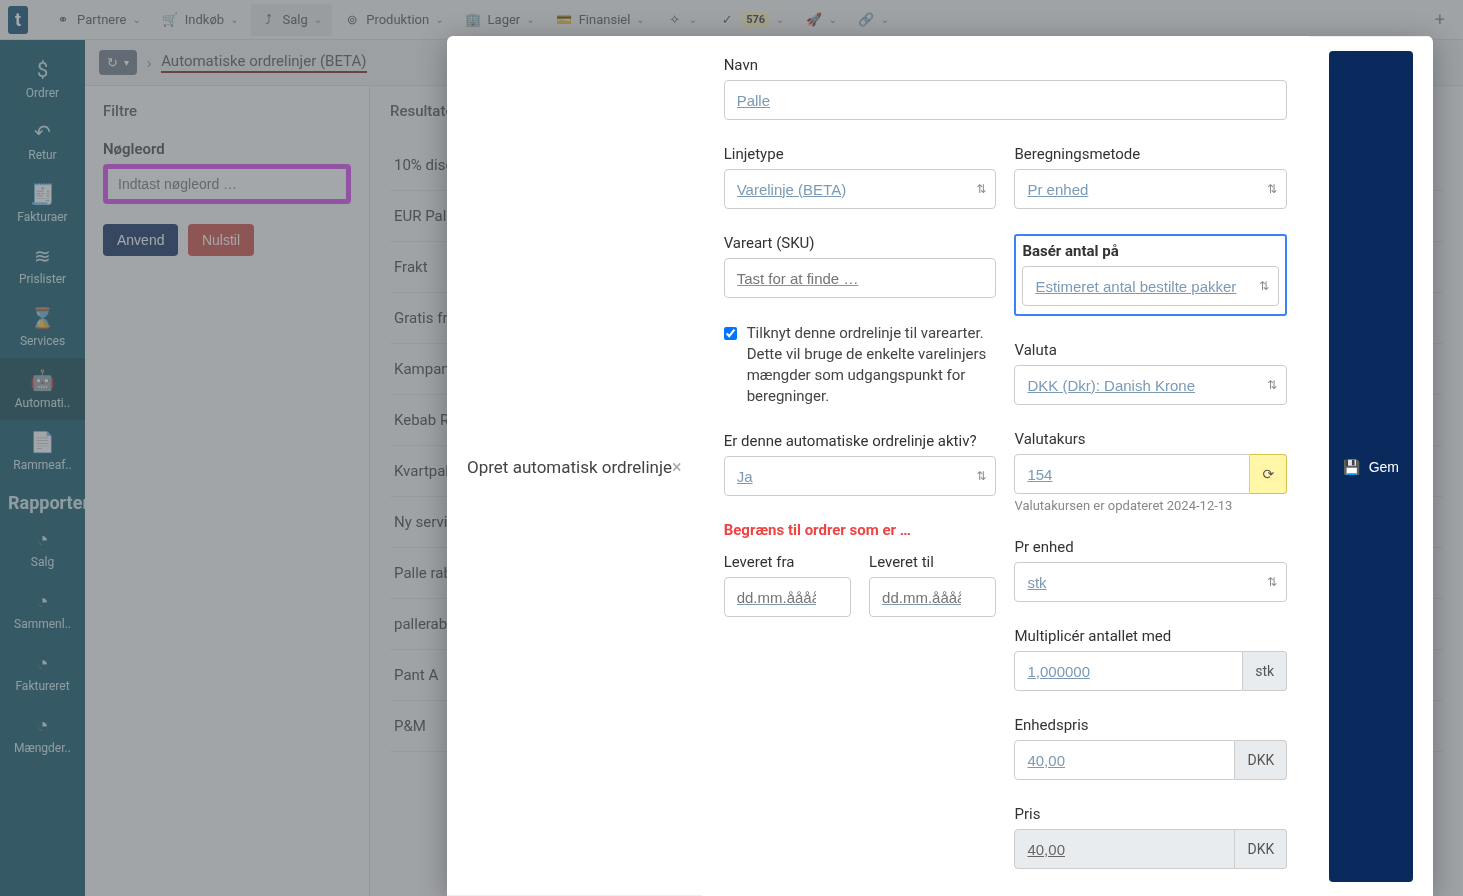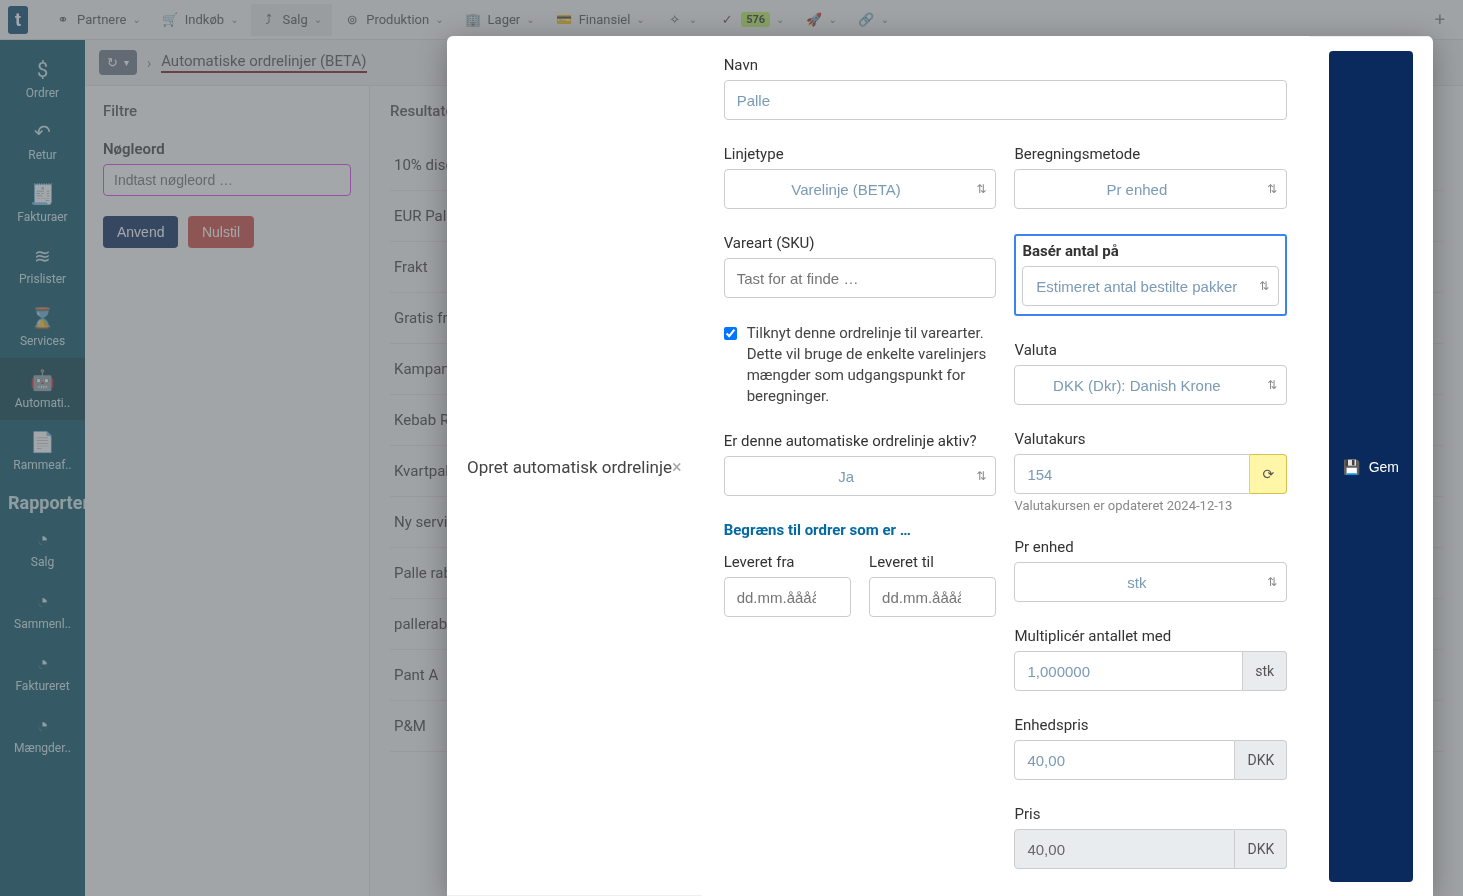--- a/index.html
+++ b/index.html
@@ -5,41 +5,41 @@
 * { box-sizing: border-box; margin: 0; padding: 0; }
 body { font-family: -apple-system, BlinkMacSystemFont, "Segoe UI", Roboto, sans-serif; font-size: 14px; color: #333; background: #fff; overflow: hidden; width: 1463px; height: 896px; position: relative; }
 
 
 .topnav { height: 40px; background: #f5f5f5; border-bottom: 1px solid #ddd; display: flex; align-items: center; padding: 0 8px; gap: 2px; }
 .topnav-logo { width: 20px; height: 28px; background: #0a4a6e; border-radius: 3px; margin-right: 15px; display:flex; align-items:center; justify-content:center; color:#fff; font-weight:bold; font-size:18px; }
 .topnav-item { display: flex; align-items: center; gap: 6px; padding: 8px 10px; color: #555; cursor: pointer; font-size: 13px; }
 .topnav-item.active { background: #e8e8e8; }
 .topnav-item .chev { color:#888; font-size:10px; }
 .topnav-icon { width:16px; height:16px; display:inline-flex; align-items:center; justify-content:center; }
-.topnav-badge { background:#bef264; color:#333; border-radius:3px; padding:1px 5px; font-size:11px; font-weight:bold; }
+.topnav-badge { background:#fef9c3; color:#333; border-radius:3px; padding:1px 5px; font-size:11px; font-weight:bold; }
 .topnav-right { margin-left:auto; display:flex; align-items:center; gap:8px; padding-right:10px;}
 
 
 .sidebar { position:absolute; top:40px; left:0; width:85px; bottom:0; background:#0a5466; color:#cfe; display:flex; flex-direction:column; align-items:center; padding-top:8px; overflow:hidden;}
 .sidebar-item { width:100%; display:flex; flex-direction:column; align-items:center; gap:4px; padding:10px 4px; color:#d0e8ec; cursor:pointer; font-size:12px; }
 .sidebar-item.active { background: rgba(0,0,0,0.25); }
 .sidebar-item .sicon { font-size:20px; }
 .sidebar-section { width:100%; padding:10px 8px 4px; font-size:18px; color:#d0e8ec;font-weight:bold; }
 
 
 .main { position:absolute; top:40px; left:85px; right:0; bottom:0; background:#f5f5f5; }
 .breadcrumb-bar { height:46px; background:#f0f0f0; display:flex; align-items:center; padding:0 14px; gap:10px; border-bottom:1px solid #e0e0e0;}
 .history-btn { background:#6d7a86; color:#fff; border-radius:4px; padding:5px 8px; display:flex; align-items:center; gap:6px; font-size:13px;}
 .breadcrumb-sep { color:#888; }
 .breadcrumb-text { color:#555; border-bottom:2px solid #7f1d1d; padding-bottom:1px; font-size:15px;}
 .content-row { display:flex; position:absolute; top:46px; left:0; right:0; bottom:0; }
 .filter-pane { width:285px; padding:16px 18px; border-right:1px solid #e0e0e0; background:#fbfbfb; }
 .filter-pane h4 { font-weight:500; color:#555; margin-bottom:20px; font-size:15px; }
 .filter-label { font-size:15px; color:#444; margin-bottom:6px; font-weight:600;}
-.filter-input { width:100%; padding:7px 10px; border:1px solid #d946ef; border-radius:4px; font-size:14px; color:#888; margin-bottom:20px;}
+.filter-input { width:100%; padding:7px 10px; border:5px solid #d946ef; border-radius:4px; font-size:14px; color:#888; margin-bottom:20px;}
 .btn { border:none; border-radius:4px; padding:8px 14px; font-size:14px; cursor:pointer; color:#fff;}
 .btn-primary { background:#0a2a5e; }
 .btn-danger { background:#cc4a3f; margin-left:6px;}
 .results-pane { flex:1; padding:16px 20px; }
 .results-pane h4 { font-weight:500; color:#555; margin-bottom:20px; font-size:15px;}
 .result-row { padding:16px 4px; border-bottom:1px solid #e5e5e5; color:#444; font-size:15px;}
 
 
 .overlay { position:absolute; inset:0; background:rgba(90,95,100,0.55); }
 .modal { position:absolute; top:36px; left:447px; right:30px; bottom:0; background:#fff; border-radius:6px 6px 0 0; box-shadow:0 6px 30px rgba(0,0,0,0.3); display:flex; overflow:hidden;}
@@ -48,35 +48,35 @@
 .modal-close { margin-left:auto; color:#aaa; font-size:18px; cursor:pointer; }
 .modal-body { flex:1; overflow:auto; padding:20px 22px; }
 .modal-footer { padding:14px 20px; border-top:1px solid #eee; display:flex; justify-content:flex-end; }
 .btn-save { background:#0a2a5e; display:flex; align-items:center; gap:8px; }
 
 .form-label { font-size:15px; color:#333; margin-bottom:6px; display:block;}
 .form-label.bold { font-weight:700; }
 .form-row { display:flex; gap:18px; }
 .form-col { flex:1; min-width:0; }
 .form-group { margin-bottom:25px; }
-.form-control { width:100%; padding:8px 12px; border:1px solid #ccc; border-radius:4px; font-size:15px; color:#7a9ab5; background:#fff; height:40px;}
-.form-control.select { appearance:none; background-image: none; padding-right:40px; position:relative;text-align:center;}
+.form-control { width:100%; padding:8px 12px; border:1px solid #ccc; border-radius:4px; font-size:15px; color:#7a9ab5; background:#fff; height:40px;text-decoration:underline;}
+.form-control.select { appearance:none; background-image: none; padding-right:40px; position:relative;}
 .select-wrap { position:relative; }
 .select-caret { position:absolute; right:10px; top:50%; transform:translateY(-50%); color:#888; font-size:12px; pointer-events:none;}
 .form-help { font-size:13px; color:#888; margin-top:4px;}
 .input-group { display:flex; }
 .input-group .form-control { border-top-right-radius:0; border-bottom-right-radius:0; text-align:left;}
 .input-group-addon { background:#e9ecef; border:1px solid #ccc; border-left:none; padding:8px 12px; border-radius:0 4px 4px 0; color:#555; font-size:14px; display:flex; align-items:center;}
 .input-group-addon.yellow { background:#fff6a8; border-color:#d4c24a;}
 .highlight-box { border:2px solid #3b82f6; border-radius:3px; padding:4px 6px 8px; }
 .checkbox-row { display:flex; gap:10px; align-items:flex-start; }
 .checkbox-row input { margin-top:4px;}
 .checkbox-row label { color:#444; line-height:1.4; font-size:15px;}
 .readonly { background:#e9ecef; color:#666;}
-.section-sub { font-weight:700; font-size:15px; color:#0369a1; margin:19px 0 14px;}
+.section-sub { font-weight:700; font-size:15px; color:#ef4444; margin:19px 0 14px;}
 </style>
 </head>
 <body>
 
 <div class="topnav">
   <div class="topnav-logo">t</div>
   <div class="topnav-item">
       <span class="topnav-icon">⚭</span>
       <span>Partnere</span>
       <span class="chev">⌄</span>

